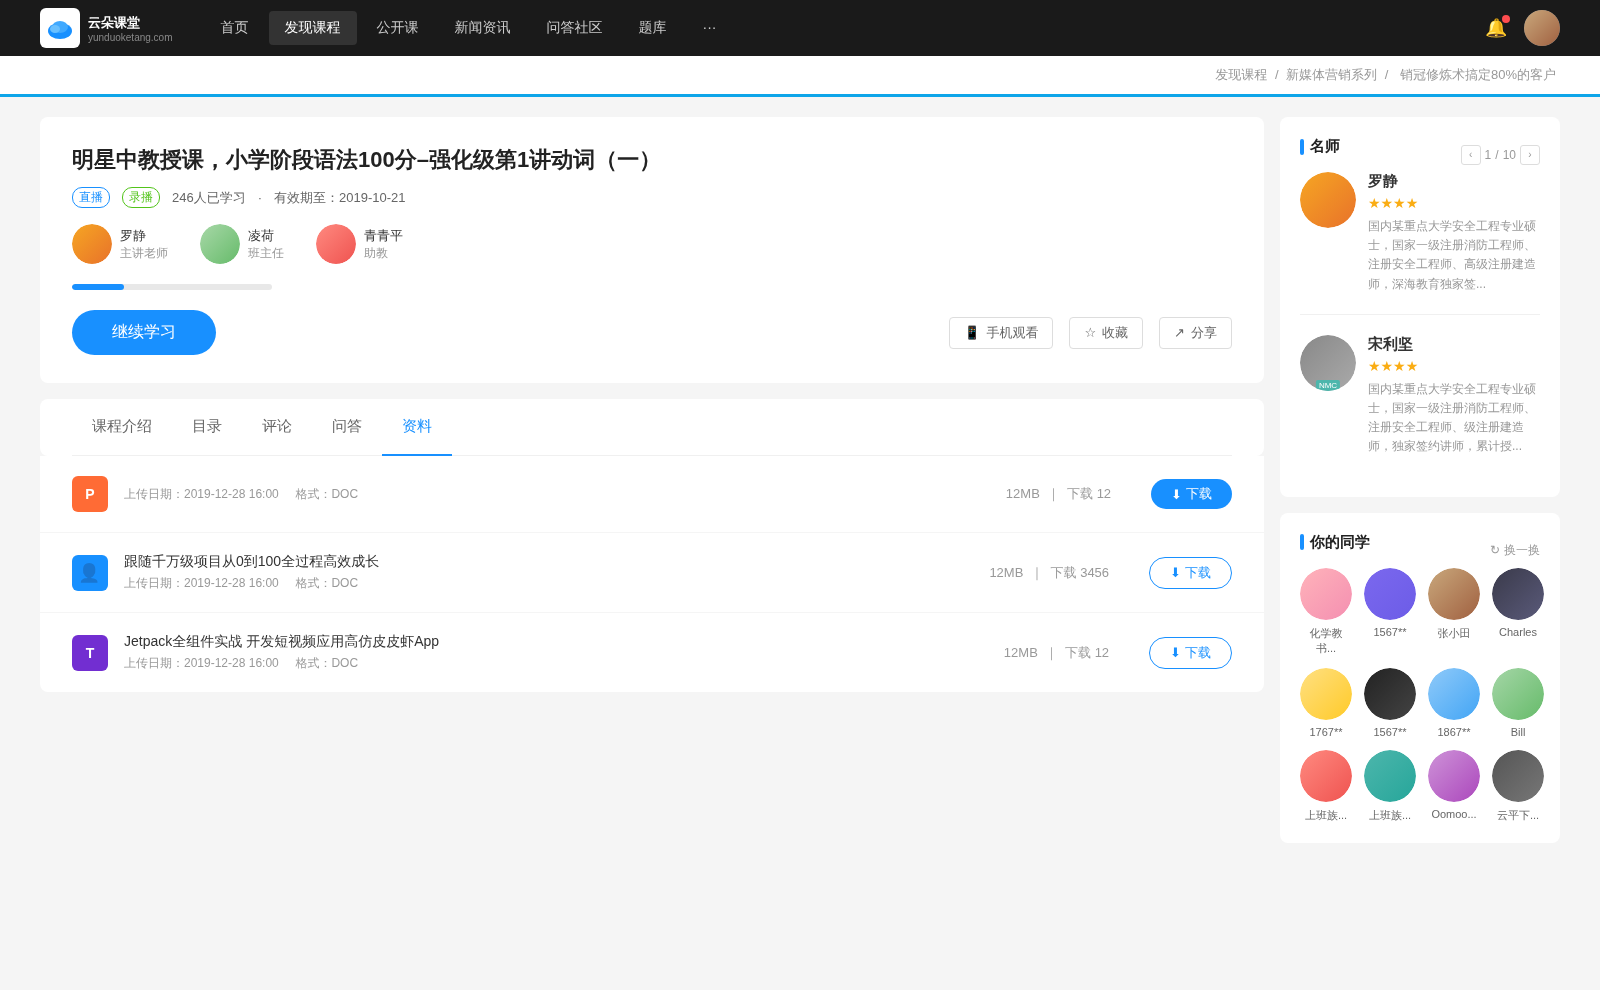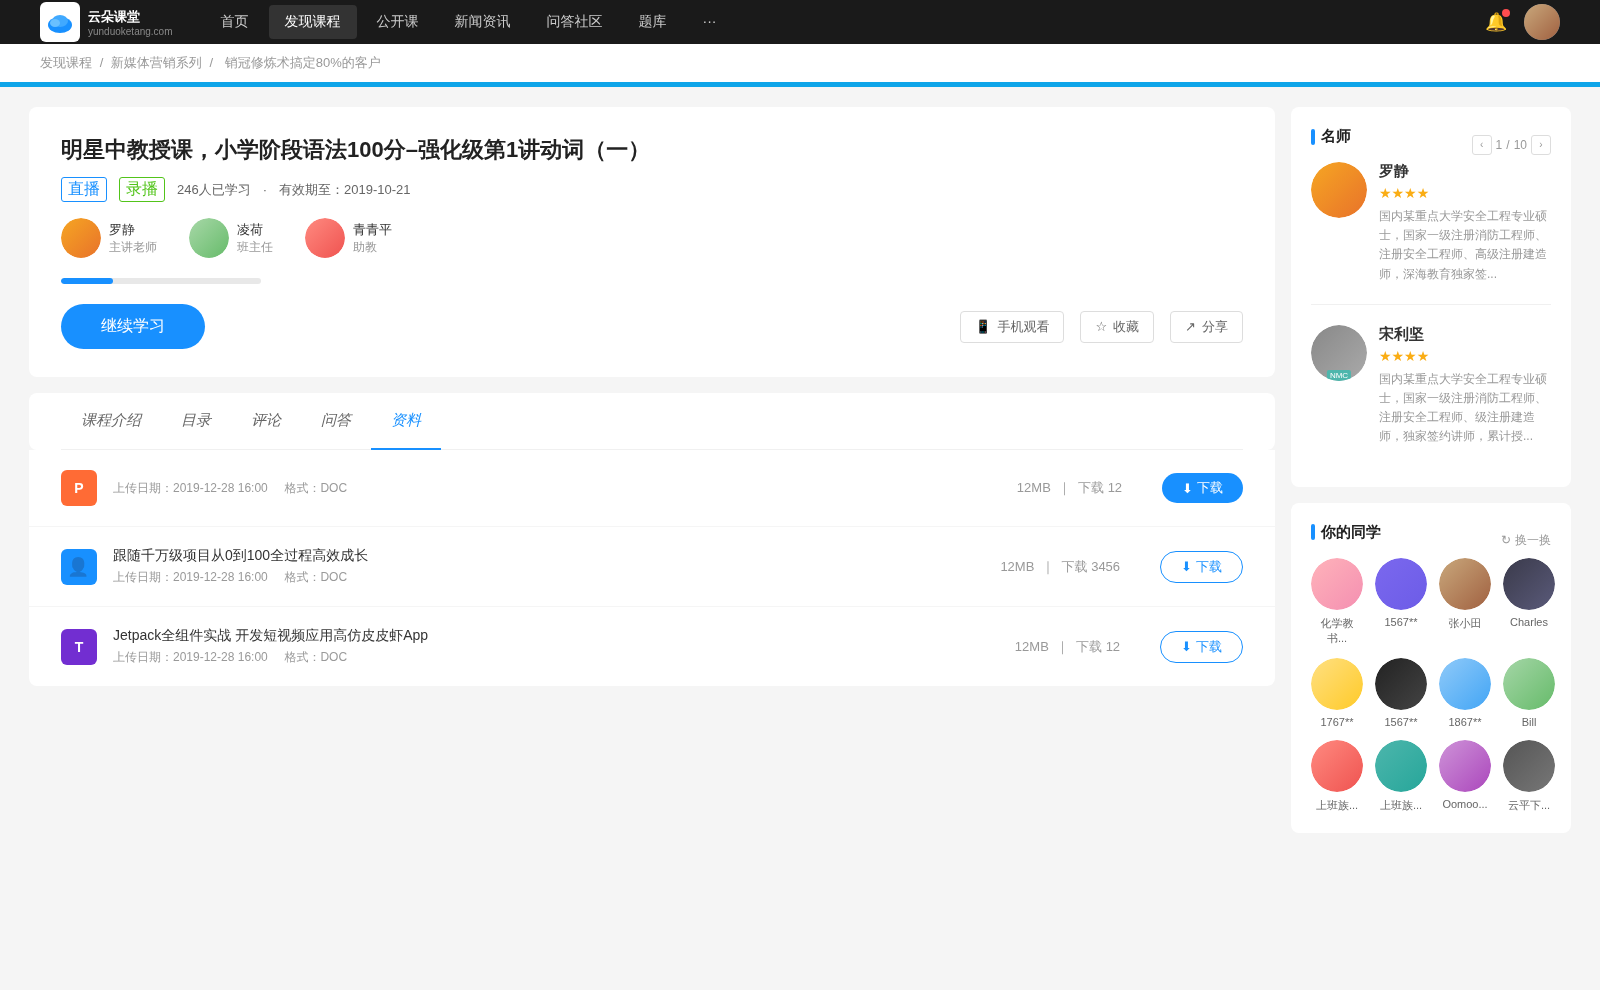--- a/index.html
+++ b/index.html
@@ -1,44 +1,44 @@
 <!DOCTYPE html>
 <html><head>
   <meta charset="utf-8">
   <style>
     * { box-sizing: border-box; margin: 0; padding: 0; }
     body { font-family: -apple-system, BlinkMacSystemFont, "PingFang SC", "Microsoft YaHei", sans-serif; background: #f5f5f5; font-size: 14px; color: #333; }
 
     
-    .navbar { background: #1a1a1a; height: 44px; display: flex; align-items: center; padding: 0 40px; gap: 8px; }
+    .navbar { background: #1a1a1a; height: 56px; display: flex; align-items: center; padding: 0 40px; gap: 8px; }
     .navbar-logo { display: flex; align-items: center; gap: 8px; margin-right: 24px; }
     .logo-icon { width: 40px; height: 40px; background: #fff; border-radius: 6px; display: flex; align-items: center; justify-content: center; font-size: 10px; color: #333; font-weight: bold; flex-shrink: 0; }
     .nav-items { display: flex; gap: 4px; flex: 1; }
     .nav-item { color: #ccc; padding: 8px 16px; cursor: pointer; font-size: 14px; border-radius: 4px; }
     .nav-item.active { background: #333; color: #fff; }
     .nav-right { display: flex; align-items: center; gap: 16px; margin-left: auto; }
     .bell-icon { color: #ccc; font-size: 18px; position: relative; cursor: pointer; }
     .bell-dot { width: 8px; height: 8px; background: #ff4d4f; border-radius: 50%; position: absolute; top: -2px; right: -2px; }
     .avatar { width: 36px; height: 36px; border-radius: 50%; background: #888; overflow: hidden; cursor: pointer; }
     .avatar-img { width: 100%; height: 100%; background: linear-gradient(135deg, #c9a87c, #a06040); border-radius: 50%; }
 
     
-    .breadcrumb { background: #fff; padding: 10px 40px; font-size: 13px; color: #999; border-bottom: 5px solid #0ea5e9; }
+    .breadcrumb { background: #fff; padding: 10px 40px; font-size: 13px; color: #999; border-bottom: 3px solid #0ea5e9; text-align: right; }
     .breadcrumb a { color: #999; text-decoration: none; }
     .breadcrumb span { margin: 0 4px; }
 
     
-    .main { display: flex; gap: 16px; padding: 20px 29px; max-width: 1600px; }
+    .main { display: flex; gap: 16px; padding: 20px 40px; max-width: 1600px; }
 
     
     .content { flex: 1; min-width: 0; }
     .course-header { background: #fff; border-radius: 8px; padding: 28px 32px; margin-bottom: 16px; }
     .course-title { font-size: 22px; font-weight: 600; color: #222; margin-bottom: 12px; }
     .course-tags { display: flex; align-items: center; gap: 12px; margin-bottom: 16px; font-size: 13px; color: #666; }
-    .tag { border: 1px solid #1890ff; color: #1890ff; border-radius: 3px; padding: 1px 6px; font-size: 16px; }
+    .tag { border: 1px solid #1890ff; color: #1890ff; border-radius: 10px; padding: 1px 6px; font-size: 12px; }
     .tag-live { border-color: #1890ff; color: #1890ff; }
     .tag-record { border-color: #52c41a; color: #52c41a; }
     .teachers { display: flex; gap: 32px; margin-bottom: 20px; align-items: center; }
     .teacher-item { display: flex; align-items: center; gap: 8px; }
     .teacher-avatar { width: 40px; height: 40px; border-radius: 50%; overflow: hidden; flex-shrink: 0; }
     .teacher-avatar-img { width: 100%; height: 100%; border-radius: 50%; }
     .teacher-name { font-size: 13px; font-weight: 500; color: #333; }
     .teacher-role { font-size: 12px; color: #999; }
     .progress-section { margin-bottom: 20px; }
     .progress-info { display: flex; align-items: center; gap: 12px; margin-bottom: 6px; }
@@ -47,21 +47,21 @@
     .progress-bar-bg { width: 200px; height: 6px; background: #e8e8e8; border-radius: 3px; overflow: hidden; }
     .progress-bar-fill { height: 100%; background: #1890ff; border-radius: 3px; }
     .course-actions { display: flex; align-items: center; gap: 0; }
     .btn-continue { background: #1890ff; color: #fff; border: none; border-radius: 24px; padding: 12px 40px; font-size: 16px; cursor: pointer; font-weight: 500; }
     .action-btns { display: flex; gap: 16px; margin-left: auto; }
     .action-btn { display: flex; align-items: center; gap: 6px; color: #666; cursor: pointer; font-size: 13px; border: 1px solid #ddd; border-radius: 4px; padding: 6px 14px; }
 
     
     .tabs-section { background: #fff; border-radius: 8px; padding: 0 32px; margin-bottom: 0; }
     .tabs { display: flex; gap: 0; border-bottom: 1px solid #f0f0f0; }
-    .tab { padding: 18px 20px; cursor: pointer; font-size: 15px; color: #666; border-bottom: 2px solid transparent; margin-bottom: -1px; font-style: italic; }
+    .tab { padding: 18px 20px; cursor: pointer; font-size: 15px; color: #666; border-bottom: 2px solid transparent; margin-bottom: -1px; }
     .tab.active { color: #1890ff; border-bottom-color: #1890ff; font-weight: 500; }
 
     
     .resource-list { background: #fff; border-radius: 0 0 8px 8px; }
     .resource-item { display: flex; align-items: center; padding: 20px 32px; border-bottom: 1px solid #f5f5f5; gap: 16px; }
     .resource-item:last-child { border-bottom: none; }
     .file-icon { width: 36px; height: 36px; border-radius: 6px; display: flex; align-items: center; justify-content: center; color: #fff; font-size: 14px; font-weight: 700; flex-shrink: 0; }
     .file-icon-p { background: #ff6b35; }
     .file-icon-u { background: #1890ff; }
     .file-icon-t { background: #722ed1; }

